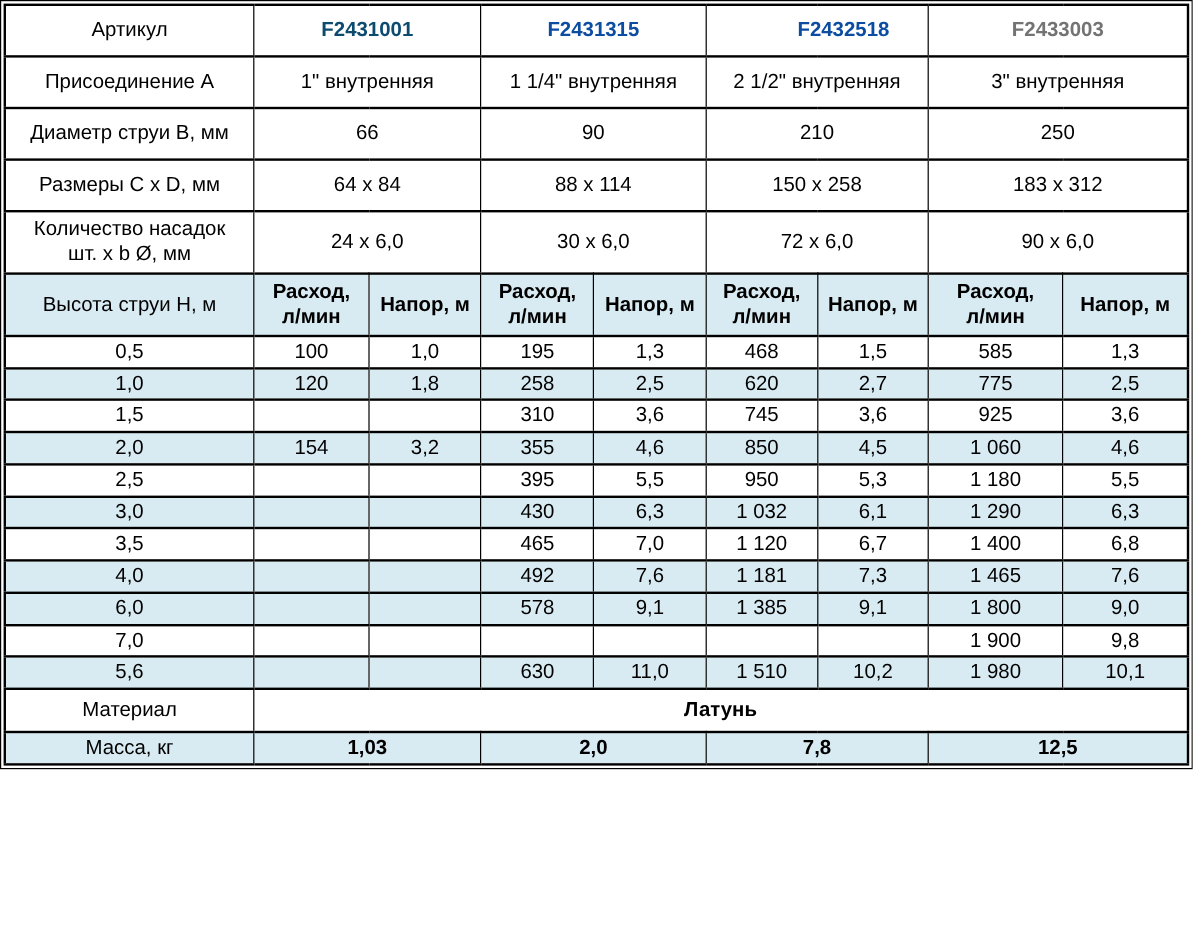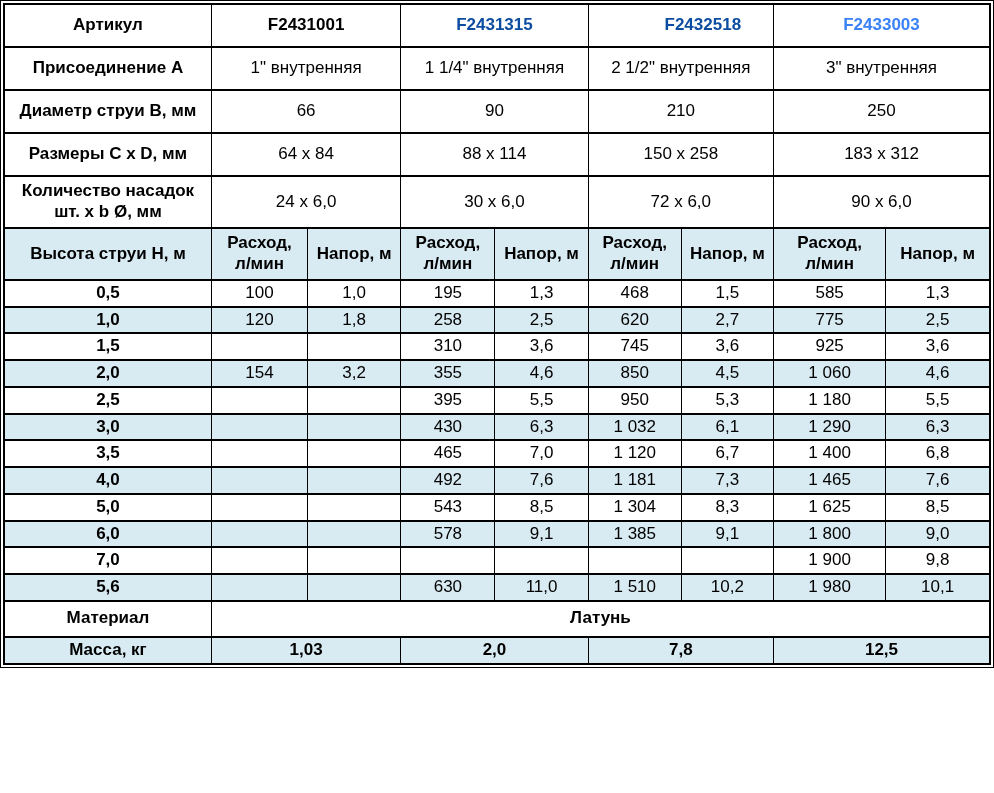--- a/index.html
+++ b/index.html
@@ -33,21 +33,21 @@
     color: #000;
     padding: 2px 4px;
     overflow: hidden;
     white-space: pre-line;
   }
   tr.spec-row     { height: 43px; }
   tr.tall-row     { height: 52px; padding-left: 25px; }
   tr.data-row     { height: 20px; }
   tr.material-row { height: 36px; }
   tr.mass-row     { height: 21px; }
-  td.lbl   { font-weight: bold; }
+  td.lbl   { font-weight: normal; }
   td.article { font-weight: bold; }
   td.hdr   { font-weight: bold; }
   td.bold  { font-weight: bold; }
   tr.stripe td { background: #d9ebf2; }
 </style>
 </head>
 <body>
 
 <div class="table-frame">
   <table class="spec">
@@ -58,24 +58,24 @@
       <col style="width:94px">
         <col style="width:93px">
       <col style="width:93px">
         <col style="width:92px">
       <col style="width:112px">
         <col style="width:104px">
     </colgroup>
     <tbody>
         <tr class="spec-row">
           <td class="lbl">Артикул</td>
-          <td class="article" colspan="2" style="color: #000000; margin-left: 48px;">F2431001</td>
+          <td class="article" colspan="2" style="color: #0c4a6e; margin-left: 48px;">F2431001</td>
           <td class="article" colspan="2" style="color: rgb(12, 77, 162); margin-top: 20px;">F2431315</td>
           <td class="article" colspan="2" style="color: rgb(12, 77, 162); padding-left: 48px;">F2432518</td>
-          <td class="article" colspan="2" style="color: #3b82f6;">F2433003</td>
+          <td class="article" colspan="2" style="color: #737373;">F2433003</td>
         </tr>
         <tr class="spec-row">
           <td class="lbl">Присоединение A</td>
           <td colspan="2">1" внутренняя</td>
           <td colspan="2">1 1/4" внутренняя</td>
           <td colspan="2">2 1/2" внутренняя</td>
           <td colspan="2">3" внутренняя</td>
         </tr>
         <tr class="spec-row">
           <td class="lbl">Диаметр струи B, мм</td>
@@ -195,31 +195,20 @@
           <td class="lbl">4,0</td>
           <td></td>
           <td></td>
           <td>492</td>
           <td>7,6</td>
           <td>1 181</td>
           <td>7,3</td>
           <td>1 465</td>
           <td>7,6</td>
         </tr>
-        <tr class="data-row">
-          <td class="lbl">5,0</td>
-          <td></td>
-          <td></td>
-          <td>543</td>
-          <td>8,5</td>
-          <td>1 304</td>
-          <td>8,3</td>
-          <td>1 625</td>
-          <td>8,5</td>
-        </tr>
         <tr class="data-row stripe">
           <td class="lbl">6,0</td>
           <td></td>
           <td></td>
           <td>578</td>
           <td>9,1</td>
           <td>1 385</td>
           <td>9,1</td>
           <td>1 800</td>
           <td>9,0</td>

